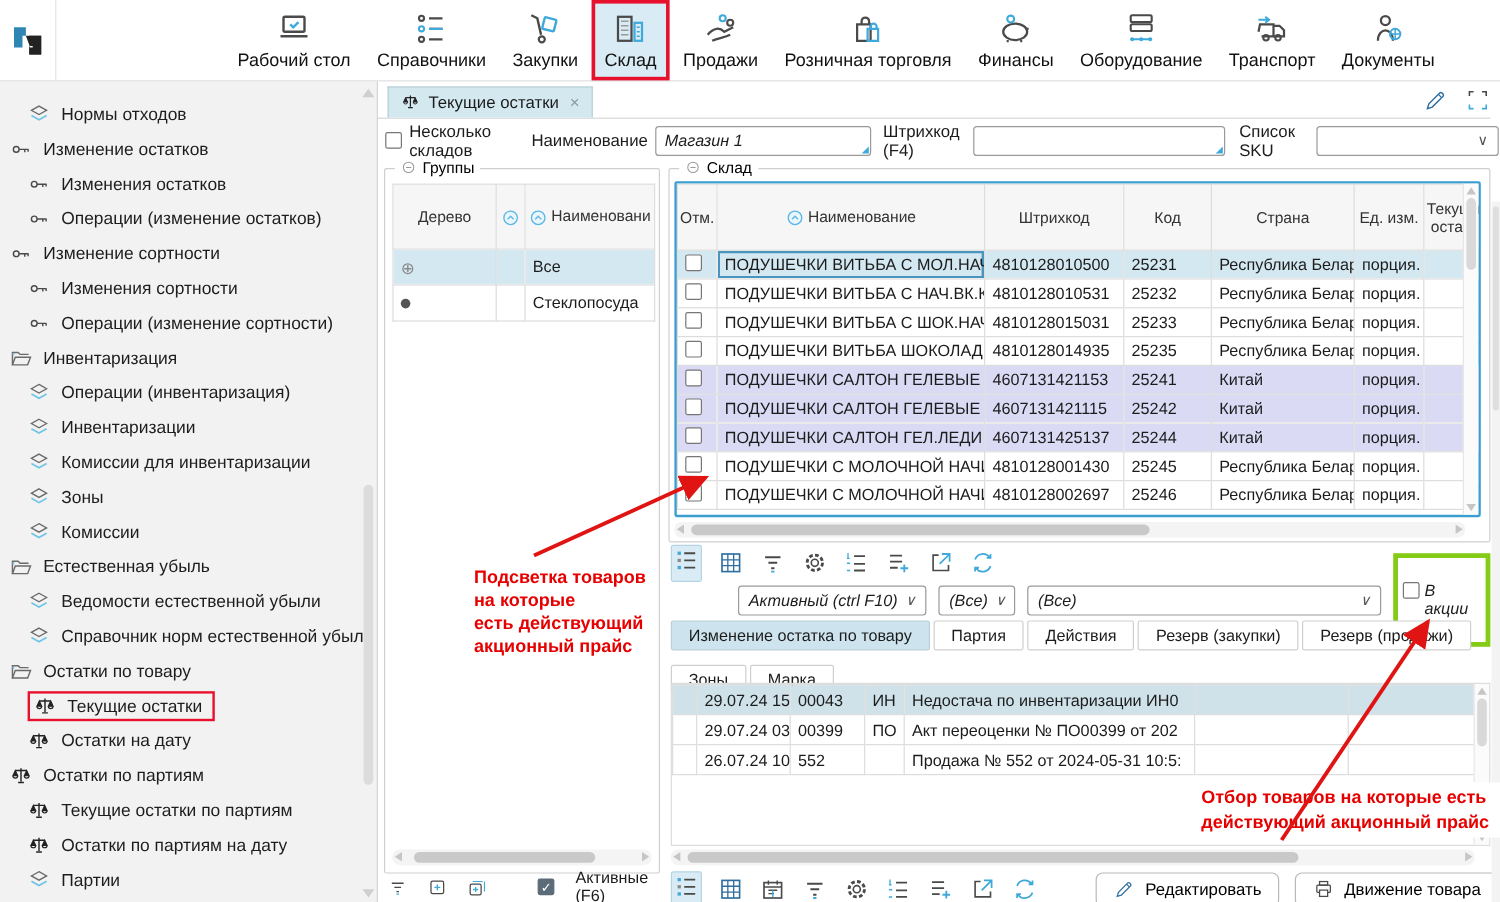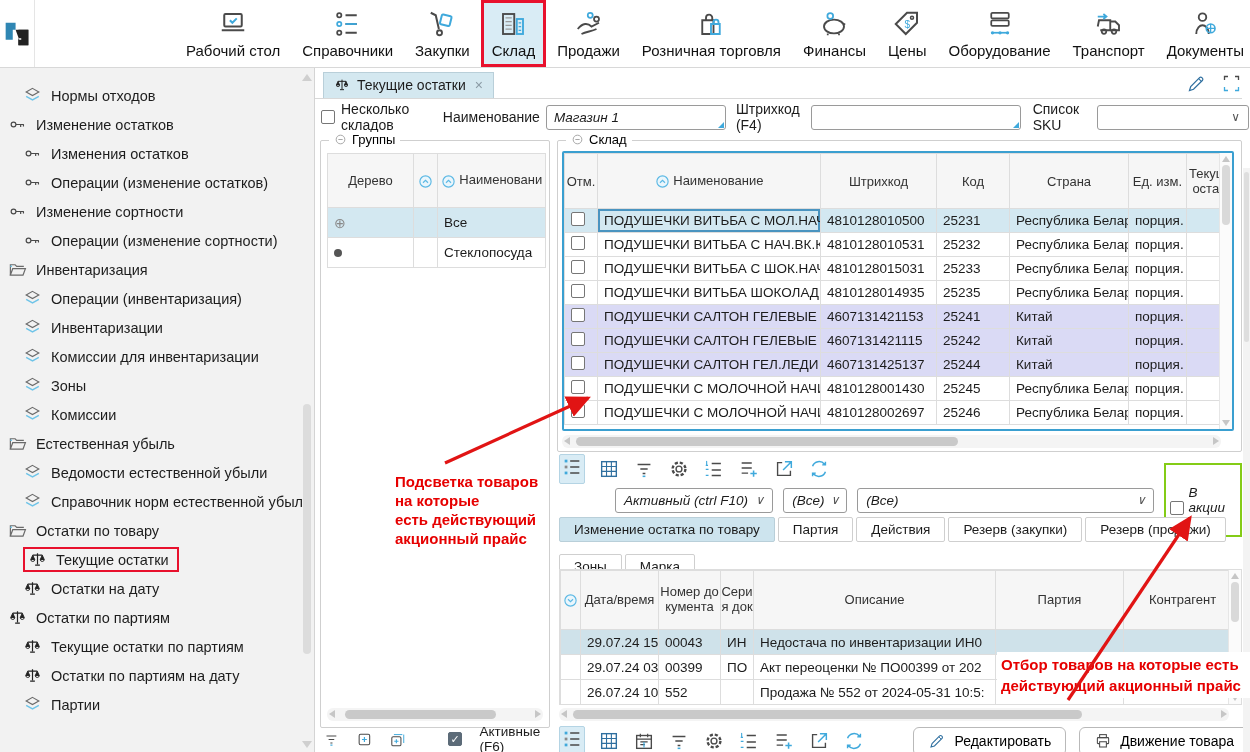--- a/index.html
+++ b/index.html
@@ -88,21 +88,21 @@
   .hscroll .thumb { position:absolute; top:2px; bottom:2px; background:#c9c9c9; border-radius:6px; }
   .hs-l { width:0;height:0;border-top:4px solid transparent;border-bottom:4px solid transparent;border-right:6px solid #c6c6c6; position:absolute; left:2px; top:2px; }
   .hs-r { width:0;height:0;border-top:4px solid transparent;border-bottom:4px solid transparent;border-left:6px solid #c6c6c6; position:absolute; right:2px; top:2px; }
 
   
   .icobar { display:flex; align-items:center; gap:13px; }
   .icobar svg { width:22px; height:22px; cursor:pointer; }
   .ico-sel { background:#d9ecf5; border:1px solid #b4d4e4; border-radius:2px; padding:1px; }
   .midbar { position:absolute; left:244px; top:388px; width:683px; height:26px; }
   .ddrow { position:absolute; left:244px; top:419px; width:683px; height:26px; display:flex; align-items:center; gap:10px; font-size:13.5px;font-style:italic; }
-  .promo-box { margin-left:auto; border:2px solid #84cc16; display:flex; align-items:flex-end; gap:4px; padding:20px 4px; font-size:13.5px; }
+  .promo-box { margin-left:auto; border:4px solid #84cc16; display:flex; align-items:flex-start; gap:4px; padding:20px 4px; font-size:13.5px; }
 
   
   .dtabs { position:absolute; left:244px; top:449px; width:683px; display:flex; flex-wrap:wrap; row-gap:12px; font-size:13.5px; }
   .dtab { border:1px solid #cfcfcf; border-radius:2px; background:#fff; padding:4px 14px; margin-right:3px; cursor:pointer; white-space:nowrap; }
   .dtab.act { background:#cde4ee; border-color:#b9cfd9; }
 
   
   .htable-wrap { position:absolute; left:244px; top:501px; width:683px; height:136px; overflow:hidden; border:1px solid #ddd; }
   .h-table { width:681px; }
   .h-table th { height:59px; white-space:normal; word-break:break-all; line-height:1.15; }
@@ -353,26 +353,20 @@
         <span>Розничная торговля</span>
       </div>
     <div class="nav-item">
         <svg viewBox="0 0 24 24">
           <use href="#i-finance"></use>
         </svg>
         <span>Финансы</span>
       </div>
     <div class="nav-item">
         <svg viewBox="0 0 24 24">
-          <use href="#i-price"></use>
-        </svg>
-        <span>Цены</span>
-      </div>
-    <div class="nav-item">
-        <svg viewBox="0 0 24 24">
           <use href="#i-equipment"></use>
         </svg>
         <span>Оборудование</span>
       </div>
     <div class="nav-item">
         <svg viewBox="0 0 24 24">
           <use href="#i-transport"></use>
         </svg>
         <span>Транспорт</span>
       </div>
@@ -412,20 +406,26 @@
         <svg viewBox="0 0 24 24">
           <use href="#i-key"></use>
         </svg>
         <span>Операции (изменение остатков)</span>
       </div>
     <div class="sb-item">
         <svg viewBox="0 0 24 24">
           <use href="#i-key"></use>
         </svg>
         <span>Изменение сортности</span>
+      </div>
+    <div class="sb-item lv1">
+        <svg viewBox="0 0 24 24">
+          <use href="#i-key"></use>
+        </svg>
+        <span>Изменения сортности</span>
       </div>
     <div class="sb-item lv1">
         <svg viewBox="0 0 24 24">
           <use href="#i-key"></use>
         </svg>
         <span>Операции (изменение сортности)</span>
       </div>
     <div class="sb-item">
         <svg viewBox="0 0 24 24">
           <use href="#i-folder"></use>
@@ -815,33 +815,20 @@
         <colgroup>
             <col style="width:20px">
             <col style="width:78px">
             <col style="width:62px">
             <col style="width:33px">
             <col style="width:242px">
             <col style="width:128px">
             <col style="width:118px">
           </colgroup>
         <tbody>
-            <tr>
-          <th><span class="sorticon">
-                  <svg viewBox="0 0 24 24">
-                    <use href="#i-sortdn"></use>
-                  </svg>
-                </span></th>
-          <th><span>Дата/время</span></th>
-          <th><span>Номер документа</span></th>
-          <th><span>Серия док</span></th>
-          <th><span>Описание</span></th>
-          <th><span>Партия</span></th>
-          <th><span>Контрагент</span></th>
-        </tr>
         <tr class="sel">
               <td></td>
               <td>29.07.24 15:21</td>
               <td>00043</td>
               <td>ИН</td>
               <td>Недостача по инвентаризации ИН0</td>
               <td></td>
               <td></td>
             </tr>
         <tr>

